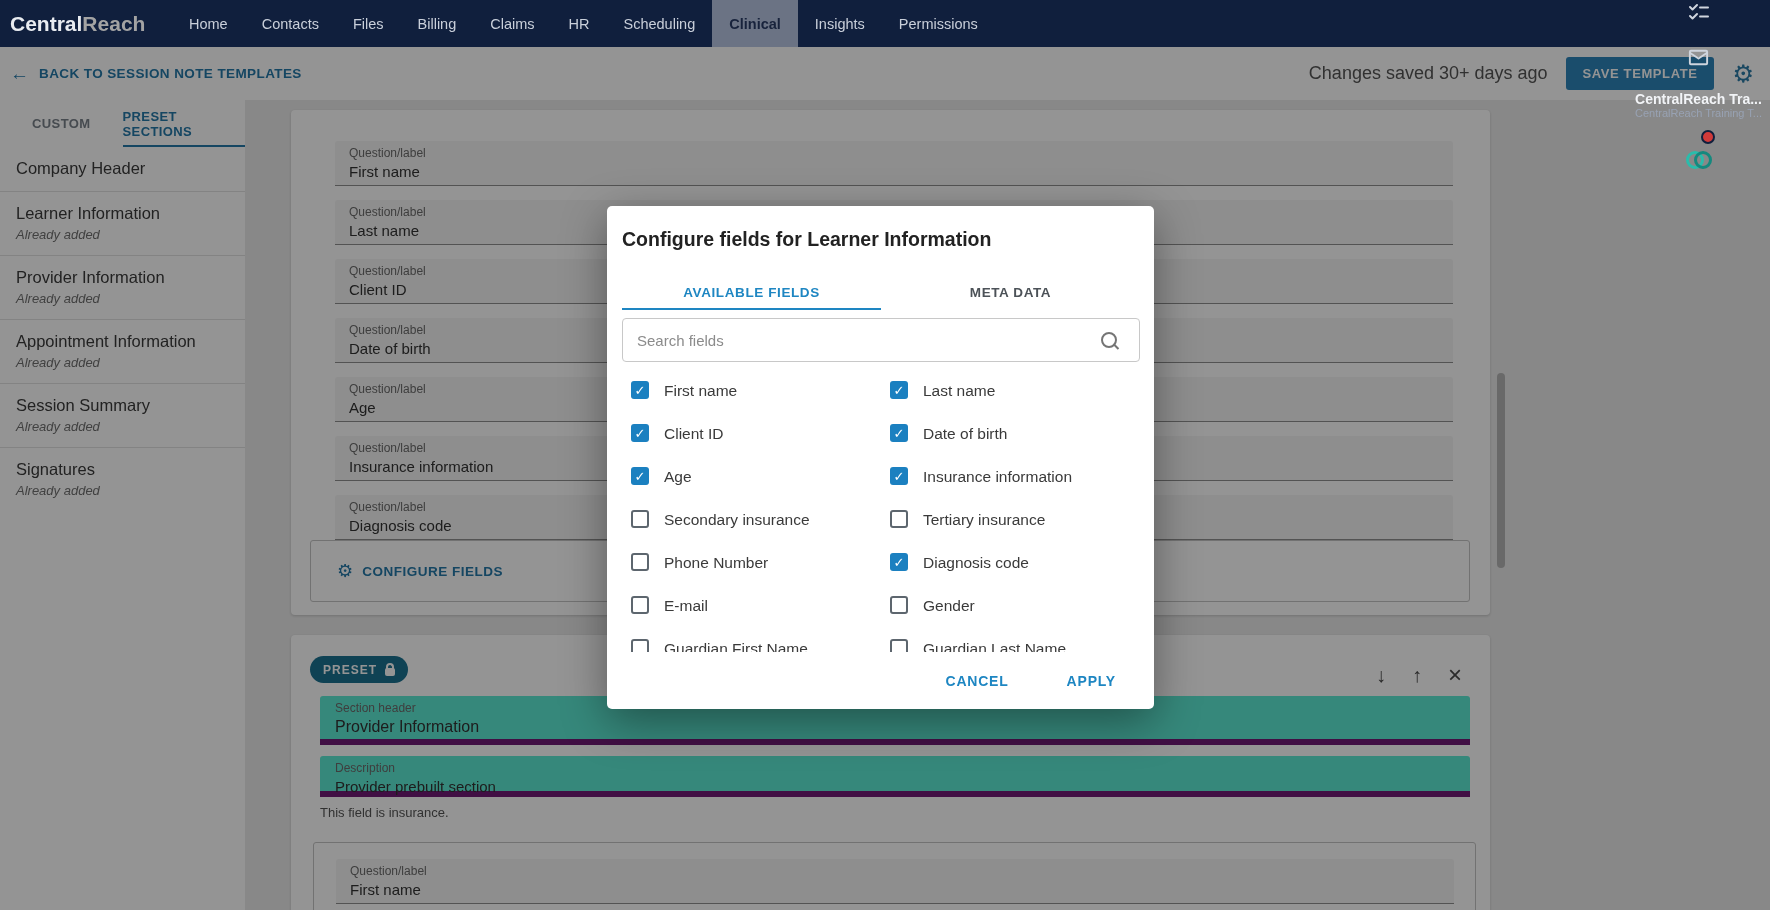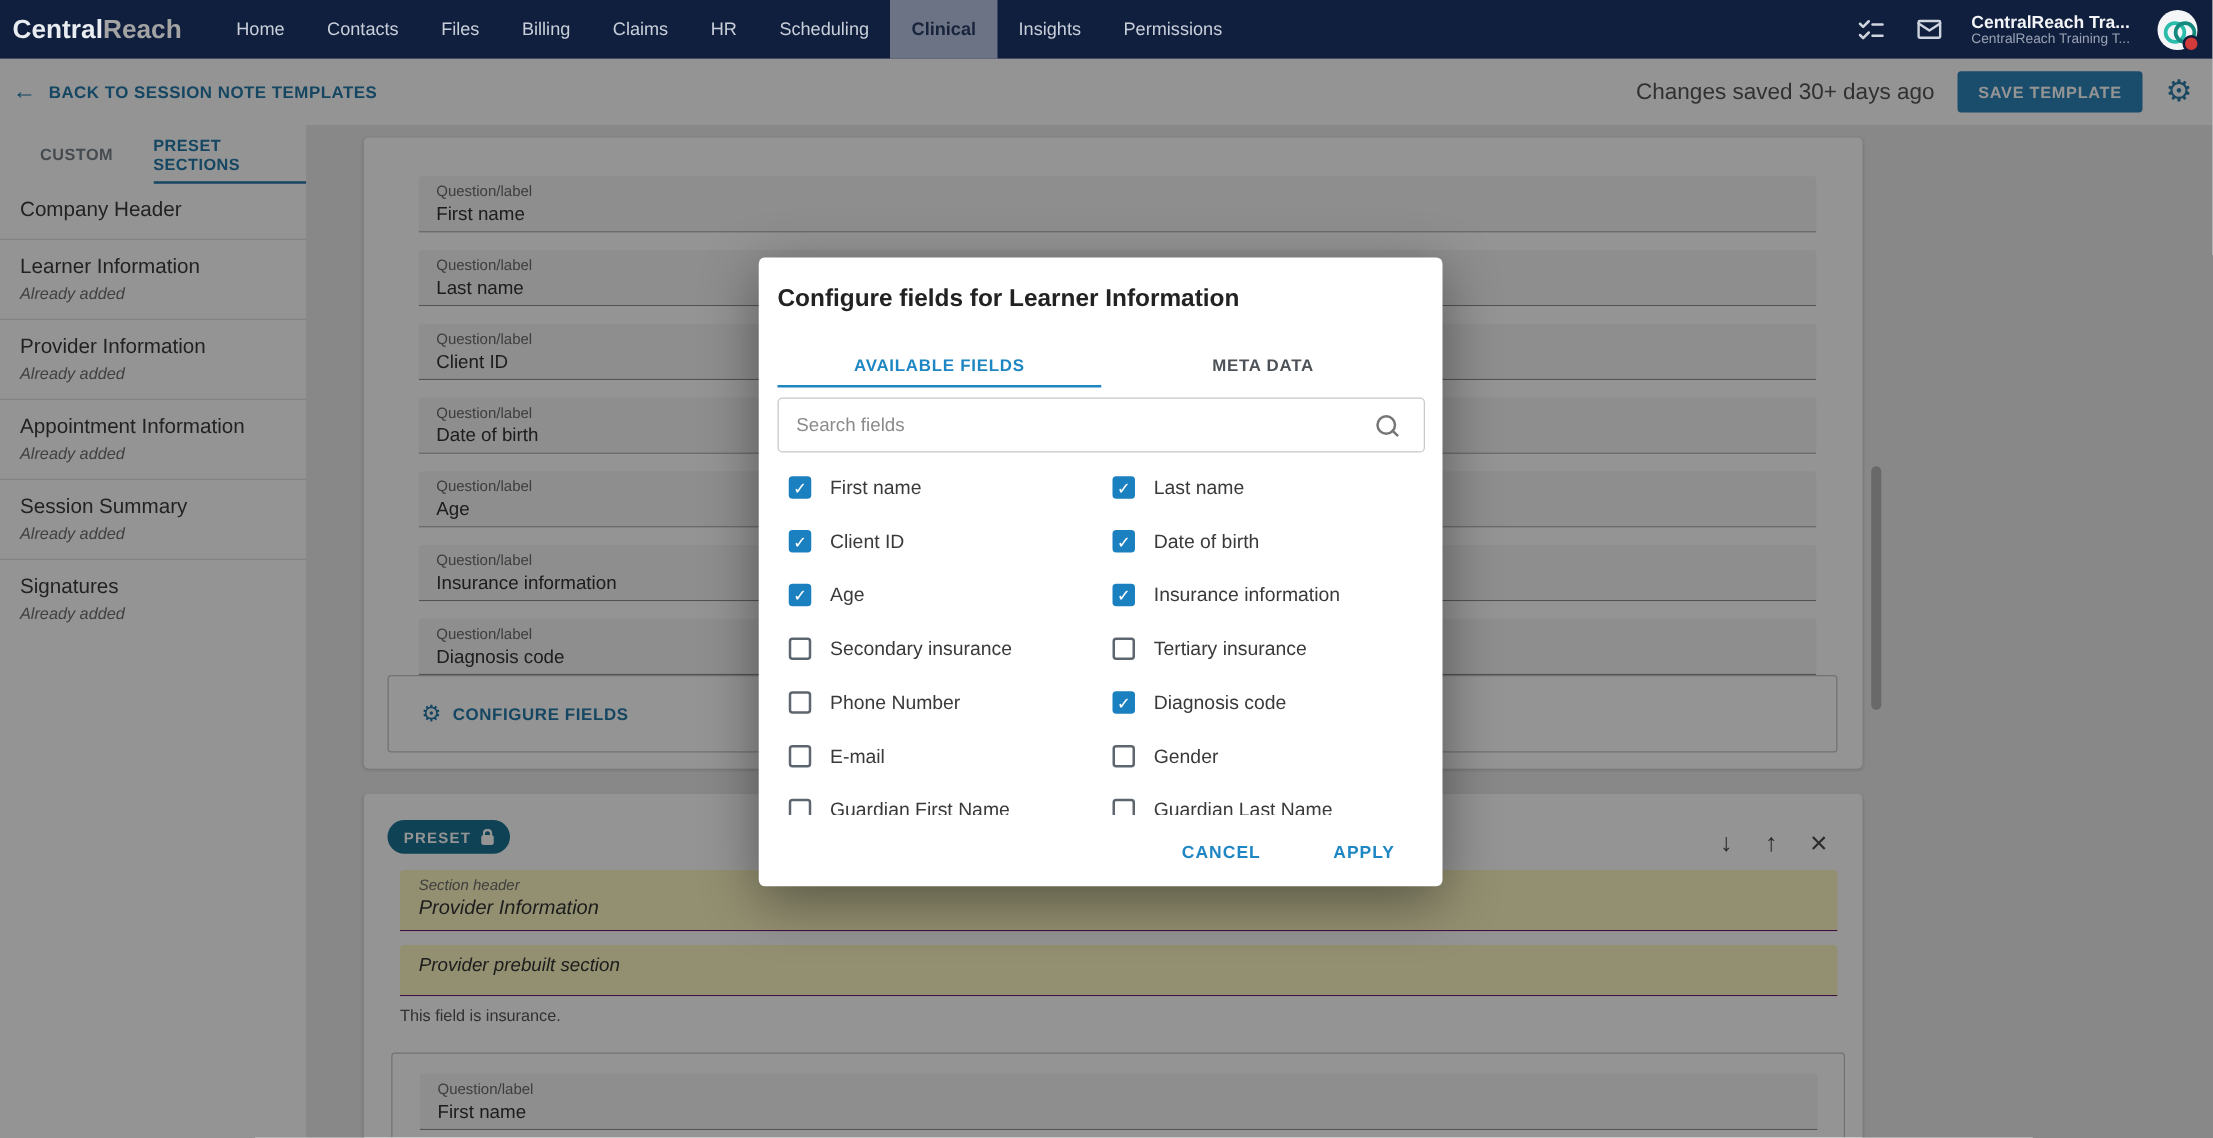--- a/index.html
+++ b/index.html
@@ -8,21 +8,21 @@
 
   
   .topnav{position:absolute;left:0;top:0;width:1770px;height:47px;background:#101f3d;z-index:60;
           display:flex;align-items:stretch;}
   .brand{display:flex;align-items:center;margin-left:10px;width:152px;font-size:21px;font-weight:700;}
   .brand .b1{color:#e9ecf1;}
   .brand .b2{color:#a3a3a3;font-weight:700;}
   .nav-items{display:flex;align-items:stretch;margin-left:10px;}
   .nav-item{display:flex;align-items:center;padding:0 17px;font-size:14.5px;color:#c9cfda;cursor:pointer;}
   .nav-item.active{background:#6b7384;color:#18233c;font-weight:700;}
-  .nav-right{margin-left:auto;display:flex;align-items:center;gap:22px;padding-right:8px;}
+  .nav-right{margin-left:auto;display:flex;align-items:center;gap:22px;padding-right:8px;flex-direction:column;}
   .nav-icon{width:24px;height:24px;display:flex;align-items:center;justify-content:center;}
   .nav-icon svg{stroke:#cfd5de;fill:none;stroke-width:2;stroke-linecap:round;stroke-linejoin:round;}
   .user-block{line-height:1.15;max-width:150px;}
   .user-name{color:#f2f4f7;font-size:14px;font-weight:700;white-space:nowrap;}
   .user-org{color:#98a2b3;font-size:11px;white-space:nowrap;}
   .avatar{position:relative;width:32px;height:32px;border-radius:50%;background:#f4f6f8;margin-right:4px;}
   .avatar .ring1{position:absolute;left:5px;top:9px;width:12px;height:12px;border:3.5px solid #2bbcab;border-radius:50%;}
   .avatar .ring2{position:absolute;left:13px;top:9px;width:12px;height:12px;border:3.5px solid #14897e;border-radius:50%;}
   .avatar .dot{position:absolute;right:-2px;bottom:-2px;width:10px;height:10px;border-radius:50%;background:#d03a3a;border:2px solid #101f3d;}
 
@@ -68,22 +68,22 @@
 
   .preset-badge{position:absolute;left:19px;top:21px;height:27px;border-radius:14px;background:#1a7291;
                 display:inline-flex;align-items:center;padding:0 13px;gap:8px;}
   .preset-text{color:#fff;font-size:12px;font-weight:700;letter-spacing:1px;}
   .lock{position:relative;width:10px;height:8px;background:#fff;border-radius:2px;margin-top:4px;}
   .lock::before{content:"";position:absolute;left:1px;top:-5px;width:8px;height:7px;box-sizing:border-box;
                 border:2px solid #fff;border-bottom:none;border-radius:4px 4px 0 0;}
   .sec-icons{position:absolute;right:28px;top:28px;display:flex;gap:26px;align-items:center;}
   .sec-icon{font-size:20px;color:#4a4a4a;line-height:1;cursor:pointer;}
   .sec-close{font-size:24px;}
-  .hrow{position:absolute;left:29px;width:1150px;background:#fef9c3;border-bottom:1px solid #701a75;
-        border-radius:3px 3px 0 0;padding:5px 15px;box-sizing:border-box;font-style:italic;}
+  .hrow{position:absolute;left:29px;width:1150px;background:#5eead4;border-bottom:6px solid #701a75;
+        border-radius:3px 3px 0 0;padding:5px 15px;box-sizing:border-box;}
   .hdr-row{top:61px;height:49px;}
   .desc-row{top:121px;height:41px;}
   .hvalue{font-size:16px;color:#333;margin-top:3px;}
   .optional-note{position:absolute;left:29px;top:170px;font-size:13px;color:#555;}
   .nested-box{position:absolute;left:22px;top:207px;width:1161px;height:150px;border:1px solid #c4c4c4;
               border-radius:3px;}
   .nested-row{position:absolute;left:22px;top:16px;width:1118px;height:45px;background:#f4f4f4;
               border-bottom:1px solid #8f8f8f;border-radius:3px 3px 0 0;padding:5px 14px;box-sizing:border-box;}
   .scroll-thumb{position:absolute;left:1252px;top:273px;width:8px;height:195px;background:#b5b5b5;border-radius:4px;}
 
@@ -259,20 +259,21 @@
     <div class="sec-icons">
       <span class="sec-icon">↓</span>
       <span class="sec-icon">↑</span>
       <span class="sec-icon sec-close">×</span>
     </div>
     <div class="hrow hdr-row">
       <div class="flabel">Section header</div>
       <div class="hvalue">Provider Information</div>
     </div>
     <div class="hrow desc-row">
+      <div class="flabel">Description</div>
       <div class="fvalue">Provider prebuilt section</div>
     </div>
     <div class="optional-note">This field is insurance.</div>
     <div class="nested-box">
       <div class="nested-row">
         <div class="flabel">Question/label</div>
         <div class="fvalue">First name</div>
       </div>
     </div>
   </div>

